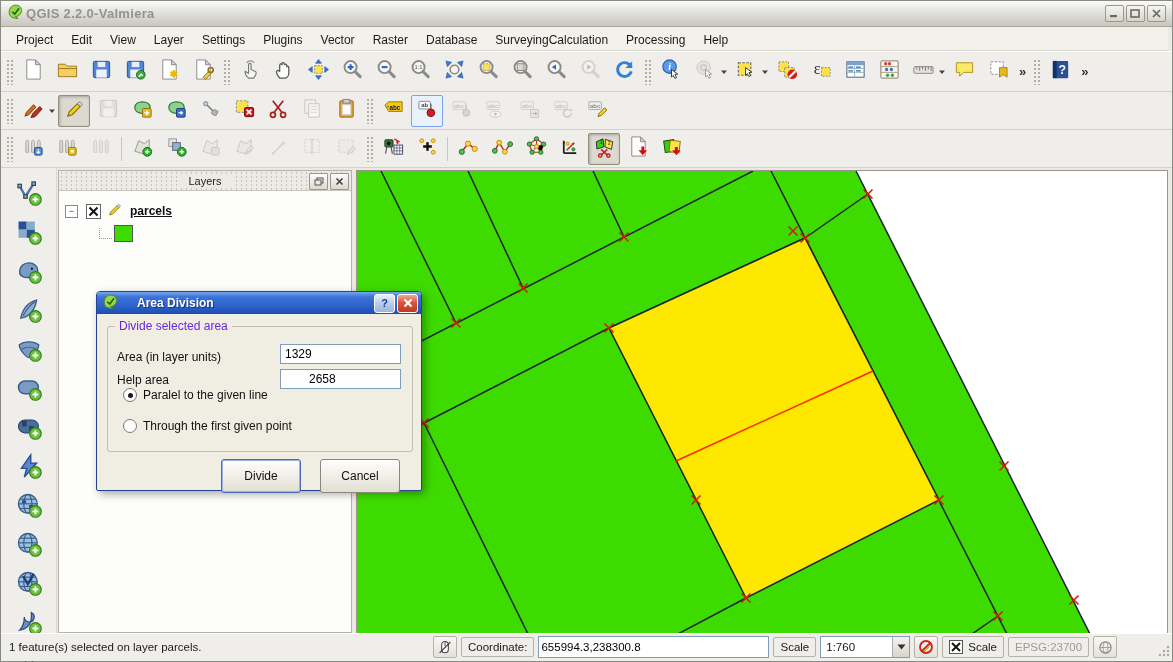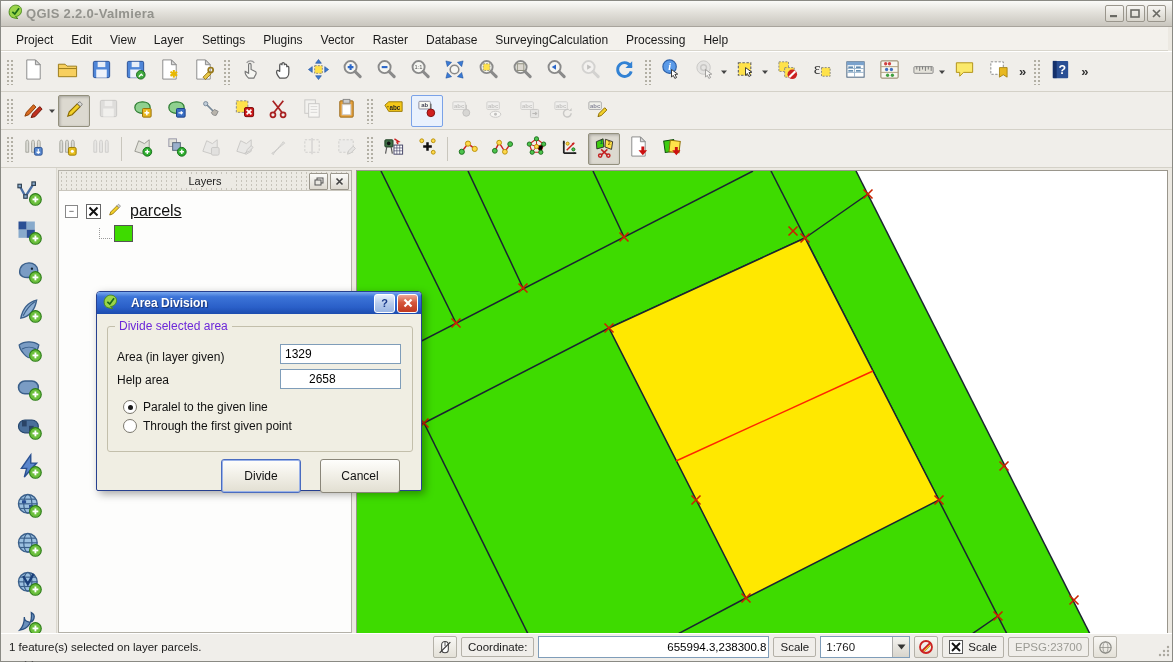--- a/index.html
+++ b/index.html
@@ -48,33 +48,33 @@
     background-image:radial-gradient(#c6c3ba 0.9px,transparent 1px);background-size:5px 4px}
   .panelhead .ptitle{font-size:11px;color:#222;background:#eceae4;padding:0 10px}
   .phbtns{position:absolute;right:2px;top:1.5px;display:flex}
   .phbtn{width:17px;height:15px;border:1px solid #9a968c;background:linear-gradient(#fbfbf9,#ddd9d0);
     margin-left:2px;display:flex;align-items:center;justify-content:center;border-radius:1px}
   .treerow{display:flex;align-items:center;margin:10px 0 0 6px}
   .expander{width:11px;height:11px;border:1px solid #888;background:#fff;display:flex;align-items:center;
     justify-content:center;font-size:9px;line-height:9px;color:#333;flex:none}
   .cbx{width:13px;height:13px;border:1px solid #666;background:#fff;margin-left:8px;flex:none;
     display:flex;align-items:center;justify-content:center}
-  .layername{font-size:16px;font-weight:normal;text-decoration:underline;color:#111;margin-left:6px}
+  .layername{font-size:12px;font-weight:bold;text-decoration:underline;color:#111;margin-left:6px}
   .swatchrow{display:flex;align-items:center;margin:4px 0 0 40px}
   .dotl{width:12px;height:10px;border-left:1px dotted #999;border-bottom:1px dotted #999;margin-right:2px}
   .swatch{width:17px;height:15px;border:1px solid #555}
   
   #canvas{position:absolute;left:355px;top:169px;width:812px;height:465px;background:#fff;
     border:1px solid #9a968c;box-sizing:border-box;overflow:hidden}
   
   #dialog{position:absolute;left:95px;top:290px;width:326px;height:200px;background:#f0eee3;
     border:1px solid #27408f;border-radius:4px 4px 2px 2px;box-shadow:3px 3px 8px rgba(0,0,0,.35);box-sizing:border-box}
   .dlgtitle{height:22px;border-radius:3px 3px 0 0;display:flex;align-items:center;padding:0 3px 0 5px;
     background:linear-gradient(180deg,#78a8ef 0%,#3c74d8 22%,#2a5fc8 70%,#1c4cae 100%)}
-  .dlgtitle .dtext{color:#fff;font-size:12px;font-weight:bold;margin-left:12px;flex:1;
+  .dlgtitle .dtext{color:#fff;font-size:12px;font-weight:bold;margin-left:18px;flex:1;
     text-shadow:1px 1px 1px rgba(0,0,30,.5)}
   .dbtn{width:19px;height:17px;border:1px solid #fff;border-radius:3px;margin-left:2px;
     display:flex;align-items:center;justify-content:center;font-size:11px;font-weight:bold}
   .dbtn.help{background:linear-gradient(#e8f0fc,#b8ccec 50%,#9ab6e4);color:#1a3a8a}
   .dbtn.close{background:linear-gradient(#f0a898,#d6563c 45%,#c03820);color:#fff}
   .groupbox{position:absolute;left:10px;top:34px;width:306px;height:126px;border:1px solid #c3bfab;
     border-radius:3px;box-sizing:border-box}
   .grouplegend{position:absolute;left:18px;top:27px;background:#f0eee3;padding:0 4px;font-size:12px;color:#6d28d9}
   .fldlabel{position:absolute;left:20px;font-size:12px;color:#111}
   .fldinput{position:absolute;left:183px;width:121px;height:20px;border:1px solid #7f9db9;background:#fff;
@@ -89,21 +89,21 @@
     display:flex;align-items:center;justify-content:center;box-sizing:border-box}
   .xpbtn.default{border:1px solid #4a6cc0;box-shadow:0 0 0 1px #9ab2e8 inset}
   
   #statusbar{position:absolute;left:0;right:0;bottom:0;height:28px;background:#f0eeea;
     border-top:1px solid #fff;box-sizing:border-box;font-size:11.5px;color:#1a1a1a}
   #statusmsg{position:absolute;left:8px;top:7px}
   #statuscluster{position:absolute;left:432px;top:2px;display:flex;align-items:center;gap:4px}
   .sbox{border:1px solid #b4b1a8;border-radius:2px;padding:3px 6px;background:#f0eeea}
   .sbtn{width:24px;height:22px;border:1px solid #b4b1a8;border-radius:2px;background:linear-gradient(#f8f7f4,#e4e1d8);
     display:flex;align-items:center;justify-content:center;box-sizing:border-box}
-  .sinput{width:231px;height:22px;border:1px solid #7f9db9;background:#fff;text-align:right;
+  .sinput{width:231px;height:22px;border:1px solid #7f9db9;background:#fff;text-align:left;
     font-family:"Liberation Sans",sans-serif;font-size:11.5px;box-sizing:border-box}
   .scombo{width:90px;height:22px;border:1px solid #7f9db9;background:#fff;display:flex;align-items:center;
     box-sizing:border-box}
   .scombo .val{flex:1;padding-left:5px}
   .scombo .arrow{width:16px;height:20px;background:linear-gradient(#f4f3f0,#d8d5cc);border-left:1px solid #aaa;
     display:flex;align-items:center;justify-content:center}
   .ckbox{width:12px;height:12px;border:1px solid #555;background:#fff;display:flex;align-items:center;
     justify-content:center;margin-right:5px}
   .epsg{color:#9b9b94}
   #grip{position:absolute;right:1px;bottom:1px}
@@ -998,25 +998,25 @@
       <span class="dtext">Area Division</span>
       <span class="dbtn help">?</span>
       <span class="dbtn close">
           <svg width="10" height="10">
             <path d="M1.5 1.5l7 7M8.5 1.5l-7 7" stroke="#fff" stroke-width="2.2"></path>
           </svg>
         </span>
     </div>
     <div class="groupbox"></div>
     <span class="grouplegend">Divide selected area</span>
-    <span class="fldlabel" style="top:58px">Area (in layer given)</span>
+    <span class="fldlabel" style="top:58px">Area (in layer units)</span>
     <input class="fldinput" style="top: 52px;" value="1329">
     <span class="fldlabel" style="top:81px">Help area</span>
     <input class="fldinput" style="top: 77px; padding-left: 28px;" value="2658">
-    <div class="radiorow" style="top:108px">
+    <div class="radiorow" style="top:96px">
       <span class="radio">
           <span class="dot"></span>
         </span>
       <span class="radiolabel">Paralel to the given line</span>
     </div>
     <div class="radiorow" style="top:127px">
       <span class="radio"></span>
       <span class="radiolabel">Through the first given point</span>
     </div>
     <div class="xpbtn default" style="left:124px;top:167px">Divide</div>

